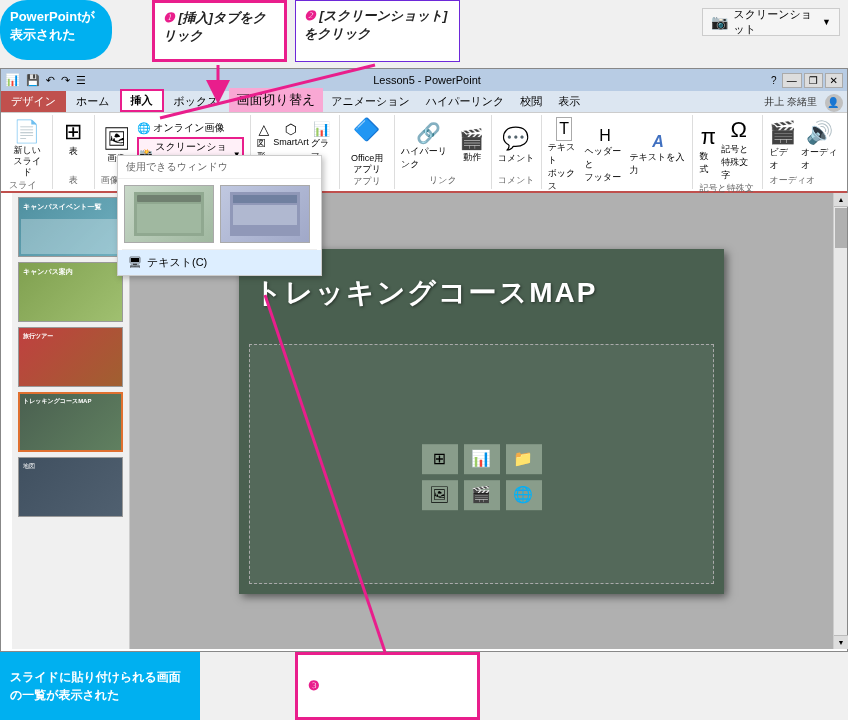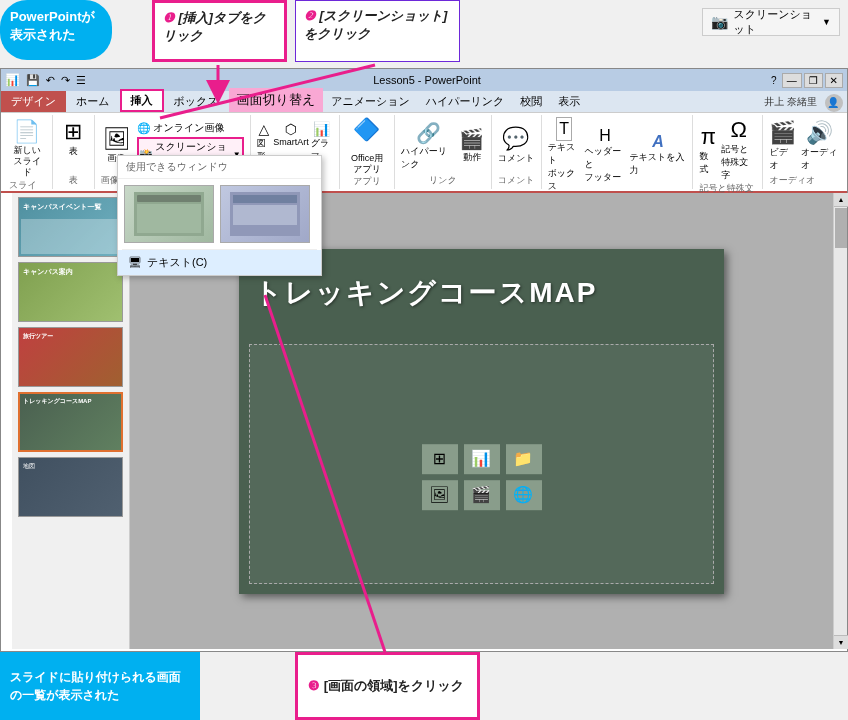--- a/index.html
+++ b/index.html
@@ -453,21 +453,20 @@
     <span>テキスト(C)</span>
   </div>
 </div>
 
 <div style="position:absolute; bottom:0; left:0; width:200px; height:68px; background:#00b0f0; color:white; font-weight:bold; font-size:12px; padding:8px 10px; line-height:1.5; display:flex; align-items:center;">
   <span>スライドに貼り付けられる画面の一覧が表示された</span>
 </div>
 
 <div style="position:absolute; bottom:0; left:295px; width:185px; height:68px; background:white; border:3px solid #e91e8c; color:#222; font-weight:bold; font-size:13px; padding:8px 10px; line-height:1.4; display:flex; align-items:center; gap:4px;">
   <span style="color:#e91e8c;">❸</span>
-  <span>[画面の領域]をクリック</span>
 </div>
 
 <svg style="position:absolute; top:0; left:0; width:848px; height:720px; pointer-events:none; z-index:90;" xmlns="http://www.w3.org/2000/svg">
 
   <line x1="218" y1="65" x2="218" y2="92" stroke="#e91e8c" stroke-width="3" marker-end="url(#arrowhead)"></line>
 
   <line x1="375" y1="65" x2="160" y2="118" stroke="#e91e8c" stroke-width="3"></line>
 
   <line x1="385" y1="652" x2="265" y2="295" stroke="#e91e8c" stroke-width="3"></line>
   <defs>

